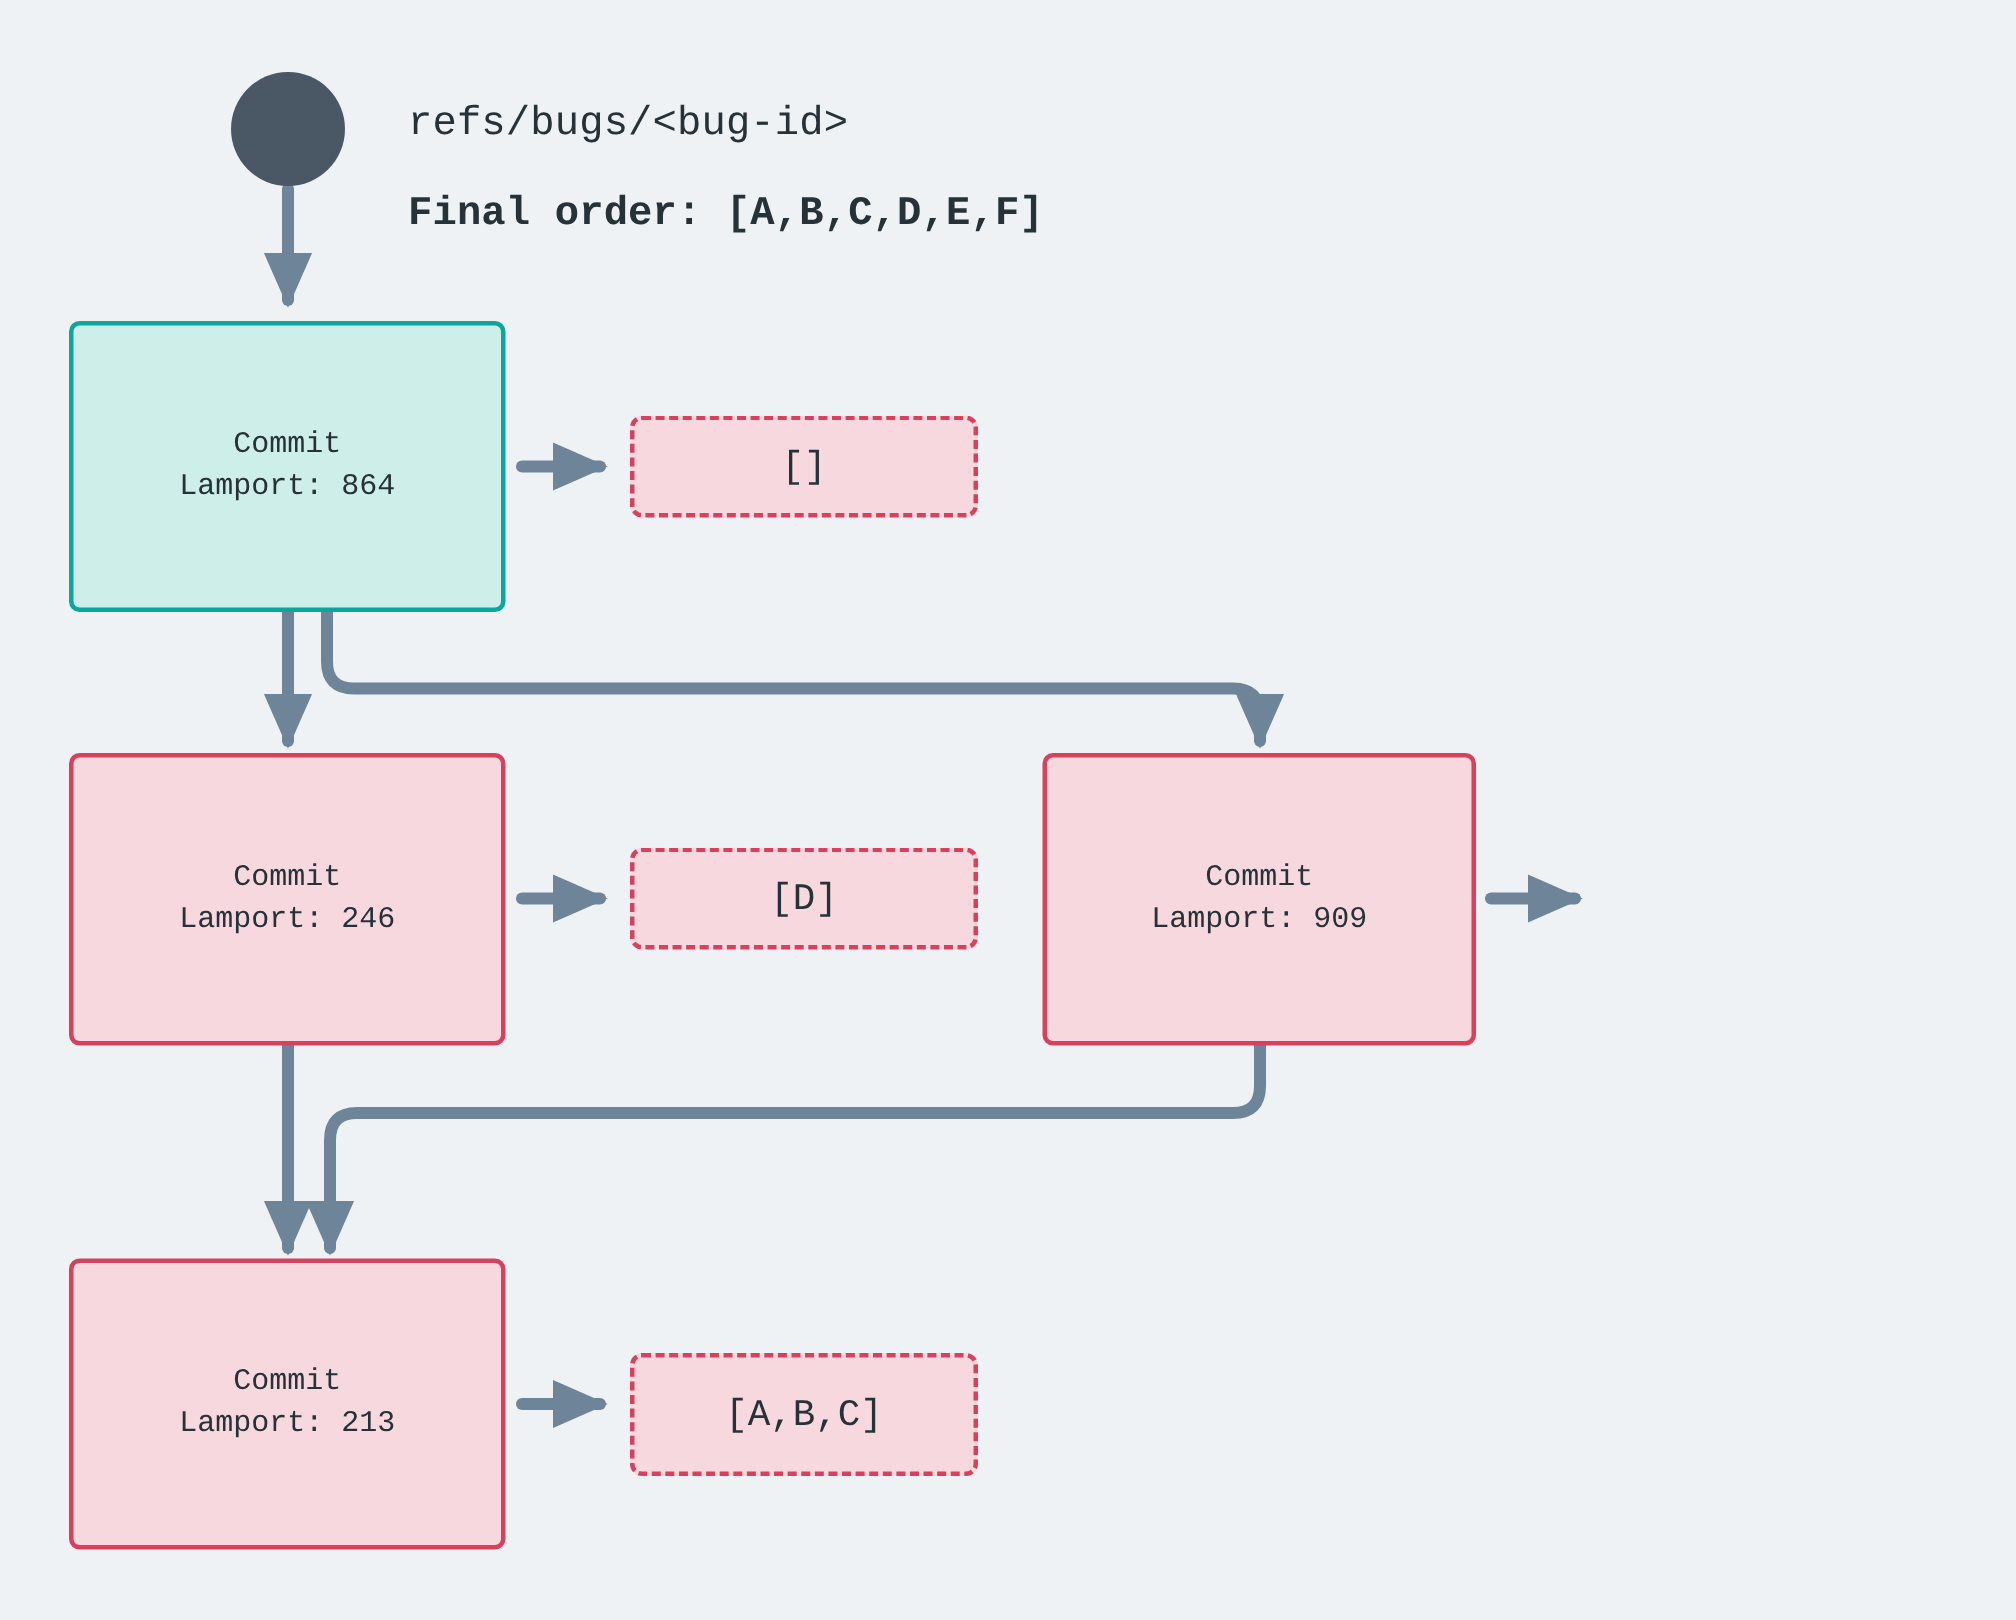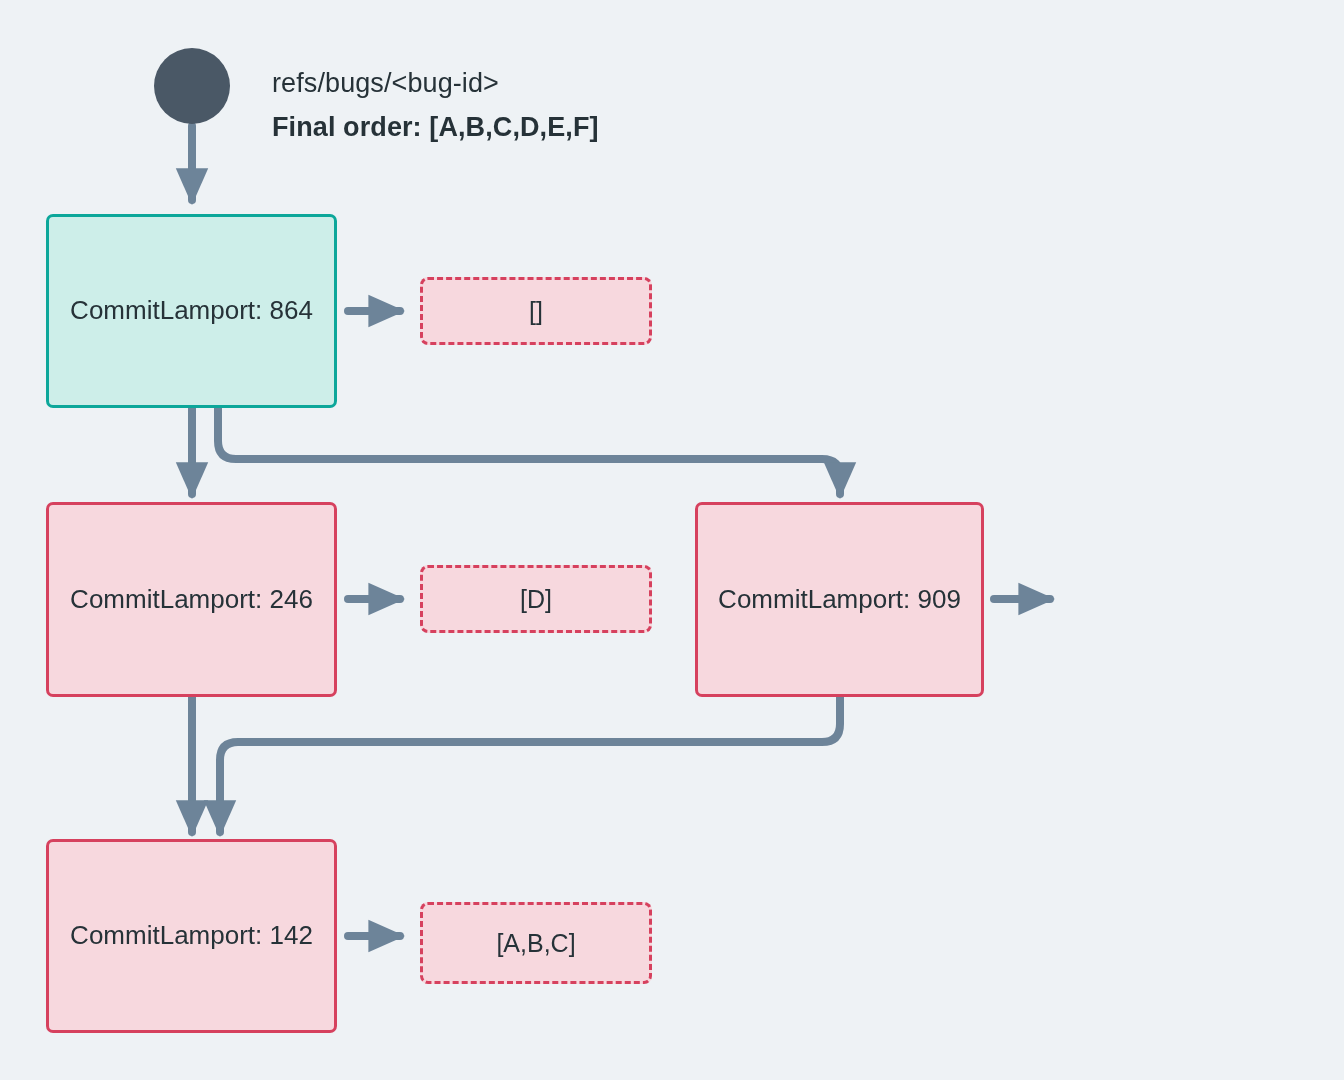--- a/index.html
+++ b/index.html
@@ -6,21 +6,21 @@
     margin: 0;
     padding: 0;
     background: #eef2f5;
   }
   #stage {
     position: relative;
     width: 1344px;
     height: 1080px;
     background: #eef2f5;
     overflow: hidden;
-    font-family: Liberation Sans, sans-serif;
+    font-family: Liberation Mono, monospace;
   }
   svg.edges {
     position: absolute;
     left: 0;
     top: 0;
     width: 1344px;
     height: 1080px;
     pointer-events: none;
   }
   .root-dot {
@@ -43,26 +43,26 @@
     font-weight: bold;
     color: #263238;
     white-space: nowrap;
     letter-spacing: .1px;
   }
   .node {
     position: absolute;
     box-sizing: border-box;
     border-radius: 7px;
     display: flex;
-    flex-direction: row;
+    flex-direction: column;
     align-items: center;
     justify-content: center;
     text-align: center;
     line-height: 1.38;
-    font-size: 26px;
+    font-size: 20px;
     color: #263238;
   }
   .node.head {
     background: #cdeee9;
     border: 3px solid #0ca79a;
   }
   .node.plain {
     background: #f7d8de;
     border: 3px solid #d6415e;
   }
@@ -112,38 +112,38 @@
       <path d="M 348 599 L 400 599" marker-end="url(#ah)"></path>
       <path d="M 994 599 L 1050 599" marker-end="url(#ah)"></path>
       <path d="M 348 936 L 400 936" marker-end="url(#ah)"></path>
     </g>
   </svg>
 
   <div class="root-dot" style="left:154px; top:48px;"></div>
 
   <div class="ref-label" style="left:272px; top:68px;">refs/bugs/&lt;bug-id&gt;</div>
 
-  <div class="order-label" style="left:272px; top:112px;">Final order: [A,B,C,D,E,F]</div>
+  <div class="order-label" style="left:272px; top:128px;">Final order: [A,B,C,D,E,F]</div>
 
   <div class="node head" style="left:46px; top:214px; width:291px; height:194px;">
     <span class="ln">Commit</span>
     <span class="ln">Lamport: 864</span>
   </div>
   <div class="payload" style="left:420px; top:277px; width:232px; height:68px;">[]</div>
 
   <div class="node plain" style="left:46px; top:502px; width:291px; height:195px;">
     <span class="ln">Commit</span>
     <span class="ln">Lamport: 246</span>
   </div>
   <div class="payload" style="left:420px; top:565px; width:232px; height:68px;">[D]</div>
 
   <div class="node plain" style="left:695px; top:502px; width:289px; height:195px;">
     <span class="ln">Commit</span>
     <span class="ln">Lamport: 909</span>
   </div>
 
   <div class="node plain" style="left:46px; top:839px; width:291px; height:194px;">
     <span class="ln">Commit</span>
-    <span class="ln">Lamport: 142</span>
+    <span class="ln">Lamport: 213</span>
   </div>
   <div class="payload" style="left:420px; top:902px; width:232px; height:82px;">[A,B,C]</div>
 
 </div>
 
 </body></html>

